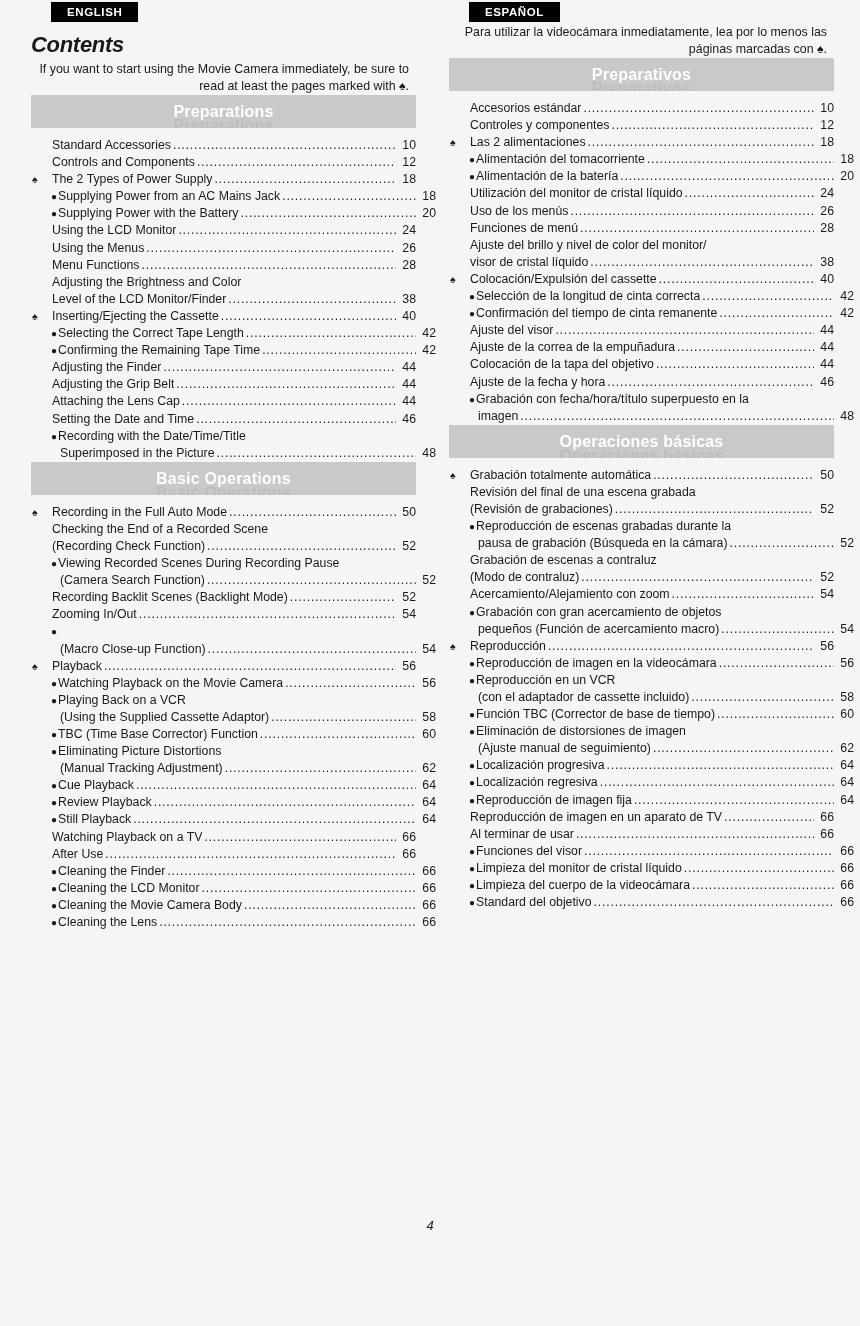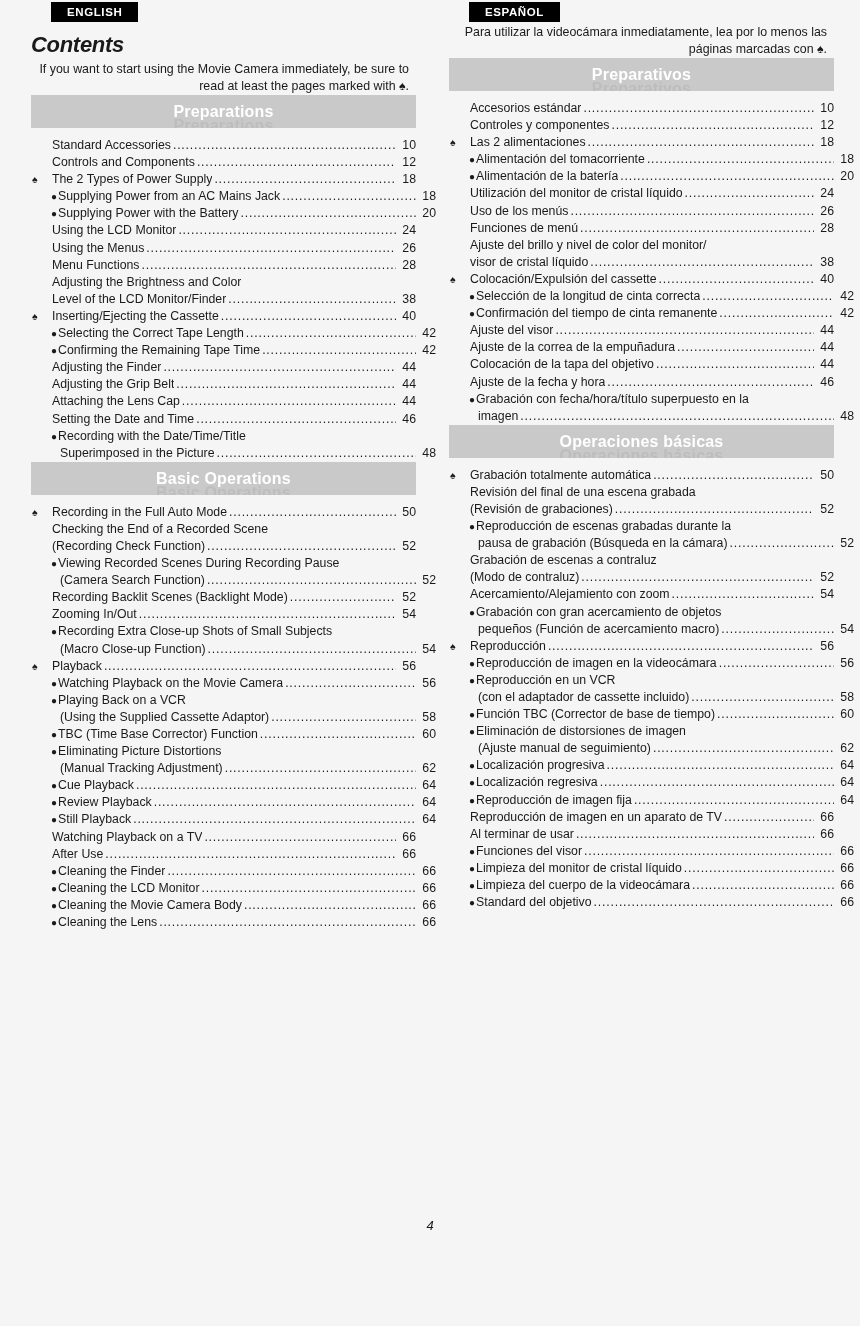--- a/index.html
+++ b/index.html
@@ -333,21 +333,20 @@
               <span class="pagenum">52</span>
             </div>
             <div class="toc-entry ind-0">
               <span class="marker"></span>
               <span class="etext">Zooming In/Out</span>
               <span class="leader">........................................................................................................................</span>
               <span class="pagenum">54</span>
             </div>
             <div class="toc-entry ind-1 noleader">
               <span class="bullet">●</span>
-              <span class="etext">Recording Extra Close-up Shots of Small Subjects</span>
             </div>
             <div class="toc-entry ind-2">
               <span class="etext">(Macro Close-up Function)</span>
               <span class="leader">........................................................................................................................</span>
               <span class="pagenum">54</span>
             </div>
             <div class="toc-entry ind-0">
               <span class="marker">♠</span>
               <span class="etext">Playback</span>
               <span class="leader">........................................................................................................................</span>

